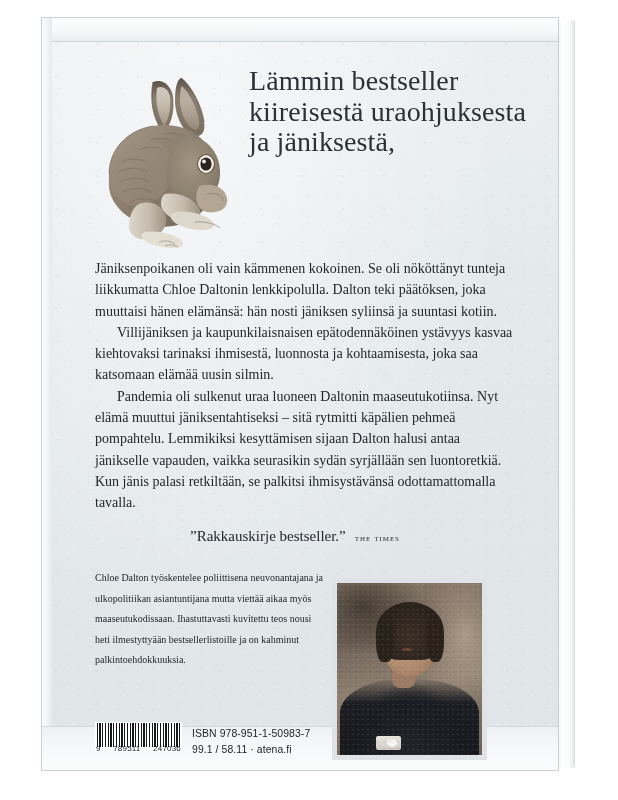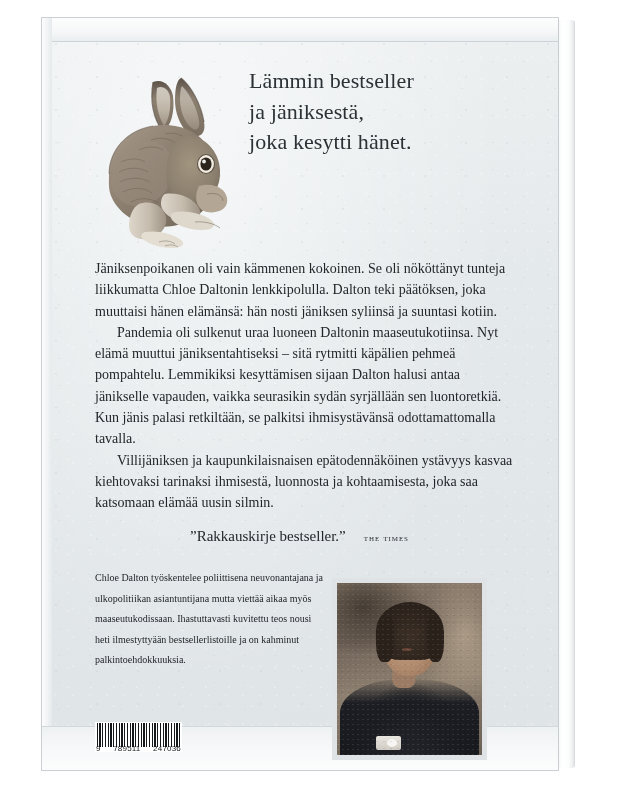--- a/index.html
+++ b/index.html
@@ -60,33 +60,33 @@
   
   .board-left{position:absolute;left:0;top:0;bottom:0;width:10px;
       background:linear-gradient(90deg,#fcfcfd 0%,#f2f4f5 50%,#e6eaec 100%);}
 
   
   .hare-wrap{position:absolute;left:45px;top:48px;width:160px;height:190px;}
   .hare-wrap svg{display:block;width:100%;height:100%;}
 
   
   .headline{position:absolute;left:207px;top:48px;width:275px;
-      font-size:22px;line-height:30.5px;color:#2c3136;letter-spacing:.1px;}
+      font-size:28px;line-height:30.5px;color:#2c3136;letter-spacing:.1px;}
   .headline div{white-space:nowrap;}
 
   
   .body-copy{position:absolute;left:53px;top:240px;width:420px;
       font-size:14px;line-height:21.3px;color:#22262a;text-align:left;}
   .body-copy p{margin:0;}
   .body-copy p.ind{text-indent:22px;}
 
   
   .quote{position:absolute;left:148px;top:508px;
       font-size:15px;line-height:20px;color:#23272b;white-space:nowrap;}
-  .quote .src{font-size:9.6px;letter-spacing:.9px;margin-left:18px;
+  .quote .src{font-size:9.6px;letter-spacing:.9px;margin-left:9px;
       font-variant:small-caps;text-transform:lowercase;color:#2a2e32;}
 
   
   .bio{position:absolute;left:53px;top:550px;width:230px;
       font-size:10px;line-height:20.6px;color:#22262a;}
 
   
   .photo{position:absolute;left:290px;top:560px;width:155px;height:182px;
       background:#dfe3e5;padding:5px;box-sizing:border-box;}
   .photo .inner{position:relative;width:100%;height:100%;overflow:hidden;
@@ -250,28 +250,28 @@
           <g stroke="#8a8071" stroke-width=".85" opacity=".7" fill="none">
             <path d="M72 176 C78 174 84 175 88 178"></path>
             <path d="M78 180 C83 178 88 179 91 181"></path>
           </g>
           <path d="M22 108 C22 84 40 64 66 60" fill="none" stroke="#5e5449" stroke-width="1" opacity=".5"></path>
         </svg>
       </div>
 
       <div class="headline">
         <div>Lämmin bestseller</div>
+        <div>kiireisestä uraohjuksesta</div>
         <div>ja jäniksestä,</div>
-        <div>joka kesytti hänet.</div>
       </div>
 
       <div class="body-copy">
         <p>Jäniksenpoikanen oli vain kämmenen kokoinen. Se oli nököttänyt tunteja liikkumatta Chloe Daltonin lenkkipolulla. Dalton teki päätöksen, joka muuttaisi hänen elämänsä: hän nosti jäniksen syliinsä ja suuntasi kotiin.</p>
+        <p class="ind">Villijäniksen ja kaupunkilaisnaisen epätodennäköinen ystävyys kasvaa kiehtovaksi tarinaksi ihmisestä, luonnosta ja kohtaamisesta, joka saa katsomaan elämää uusin silmin.</p>
         <p class="ind">Pandemia oli sulkenut uraa luoneen Daltonin maaseutukotiinsa. Nyt elämä muuttui jäniksentahtiseksi – sitä rytmitti käpälien pehmeä pompahtelu. Lemmikiksi kesyttämisen sijaan Dalton halusi antaa jänikselle vapauden, vaikka seurasikin sydän syrjällään sen luontoretkiä. Kun jänis palasi retkiltään, se palkitsi ihmisystävänsä odottamattomalla tavalla.</p>
-        <p class="ind">Villijäniksen ja kaupunkilaisnaisen epätodennäköinen ystävyys kasvaa kiehtovaksi tarinaksi ihmisestä, luonnosta ja kohtaamisesta, joka saa katsomaan elämää uusin silmin.</p>
       </div>
 
       <div class="quote">
         <span>”Rakkauskirje bestseller.”</span><span class="src">THE TIMES</span>
       </div>
 
       <div class="bio">Chloe Dalton työskentelee poliittisena neuvonantajana ja ulkopolitiikan asiantuntijana mutta viettää aikaa myös maaseutukodissaan. Ihastuttavasti kuvitettu teos nousi heti ilmestyttyään bestsellerlistoille ja on kahminut palkintoehdokkuuksia.</div>
 
       <div class="photo">
         <div class="inner">
@@ -293,17 +293,21 @@
 
       <div class="barcode-area">
         <div class="barcode">
           <div class="bars"></div>
           <div class="digits">
             <span>9</span>
             <span>789511</span>
             <span>247036</span>
           </div>
         </div>
+        <div class="isbn-lines">
+          <div>ISBN 978-951-1-50983-7</div>
+          <div>99.1 / 58.11 · atena.fi</div>
+        </div>
       </div>
 
     </div>
   </div>
 </div>
 
 </body></html>

